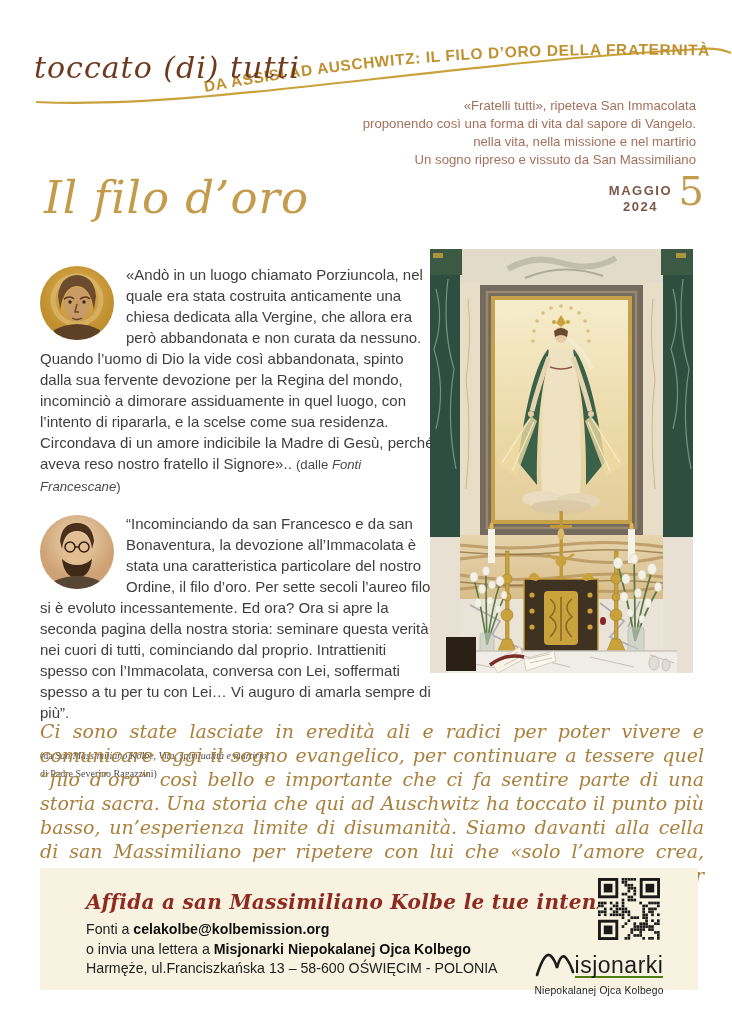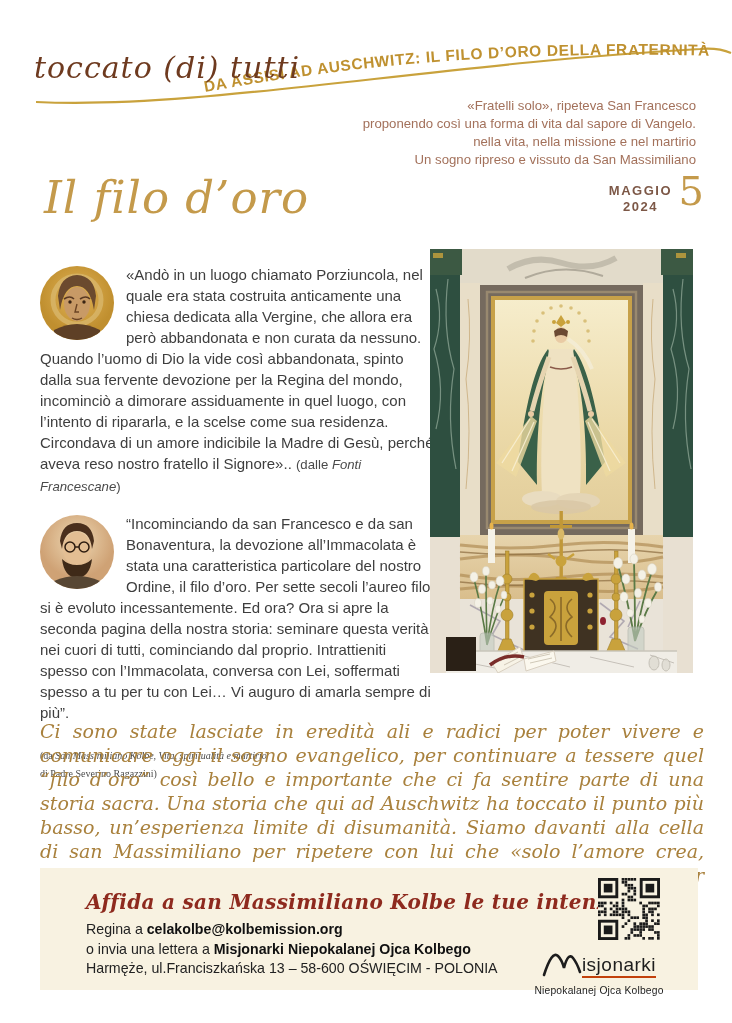--- a/index.html
+++ b/index.html
@@ -38,38 +38,38 @@
   
   .footer-box{position:absolute;left:40px;top:868px;width:658px;height:122px;background:#F8F2E1;}
   .contact-heading{position:absolute;left:46px;top:22px;margin:0;font-family:"DejaVu Serif",serif;
         font-style:italic;font-weight:bold;font-size:20px;color:#8E2A1E;letter-spacing:.3px;}
   .contact-lines{position:absolute;left:46px;top:52px;font-size:14.2px;line-height:19.5px;color:#222;}
   .contact-lines p{margin:0;}
   .contact-lines strong{color:#111;}
   .qr{position:absolute;right:38px;top:10px;width:62px;height:62px;}
   .mlogo{position:absolute;right:24px;top:76px;width:150px;text-align:center;color:#1d1d1d;}
   .mlogo-row{display:flex;align-items:flex-end;justify-content:center;}
-  .mlogo-name{font-size:19px;letter-spacing:.5px;border-bottom:2px solid #c2410c;line-height:22px;}
+  .mlogo-name{font-size:23px;letter-spacing:.5px;border-bottom:2px solid #4d7c0f;line-height:22px;}
   .mlogo-sub{font-size:10.3px;margin-top:7px;letter-spacing:.2px;}
 </style>
 </head>
 <body>
 
 <div class="page">
 
   <svg class="banner-svg" aria-hidden="true">
     <path id="swoosh" d="M36,102 C200,110 430,64 700,49 C712,48 724,50 731,53" fill="none" stroke="#C9A23C" stroke-width="2.2"></path>
     <path id="bannerPath" d="M205,92 C340,68 480,50 724,56" fill="none"></path>
     <text class="banner-text">
       <textPath href="#bannerPath" xlink:href="#bannerPath">DA ASSISI AD AUSCHWITZ: IL FILO D’ORO DELLA FRATERNITÀ</textPath>
     </text>
   </svg>
   <div class="logo-script">toccato (di) tutti</div>
   <div class="intro">
-    <div>«Fratelli solo», ripeteva San Francesco</div>
+    <div>«Fratelli tutti», ripeteva San Immacolata</div>
     <div>proponendo così una forma di vita dal sapore di Vangelo.</div>
     <div>nella vita, nella missione e nel martirio</div>
     <div>Un sogno ripreso e vissuto da San Massimiliano</div>
   </div>
 
   <h1 class="page-title">Il filo d’oro</h1>
   <div class="issue-date">
     <span>MAGGIO</span><br>
     <span>2024</span>
   </div>
@@ -290,21 +290,21 @@
   </figure>
 
   <section class="closing">
     <p>Ci sono state lasciate in eredità ali e radici per poter vivere e comunicare oggi il sogno evangelico, per continuare a tessere quel “filo d’oro” così bello e importante che ci fa sentire parte di una storia sacra. Una storia che qui ad Auschwitz ha toccato il punto più basso, un’esperienza limite di disumanità. Siamo davanti alla cella di san Massimiliano per ripetere con lui che «solo l’amore crea, l’odio distrugge e basta». Siamo qui per dire: «Ave Maria, prega per noi».</p>
     <p class="signature">Le Missionarie</p>
   </section>
 
   <section class="footer-box">
     <h2 class="contact-heading">Affida a san Massimiliano Kolbe le tue intenzioni.</h2>
     <div class="contact-lines">
-      <p><span>Regina a </span><strong>celakolbe@kolbemission.org</strong></p>
+      <p><span>Fonti a </span><strong>celakolbe@kolbemission.org</strong></p>
       <p><span>o invia una lettera a </span><strong>Misjonarki Niepokalanej Ojca Kolbego</strong></p>
       <p>Harmęże, ul.Franciszkańska 13  –  58-600 OŚWIĘCIM - POLONIA</p>
     </div>
     <svg class="qr" viewBox="0 0 60 60">
       <rect width="60" height="60" fill="#F8F2E1"></rect>
       <g id="qr-modules">
           <rect x="22.9" y="0.0" width="2.6" height="2.6" fill="#1a1a1a"></rect>
           <rect x="25.7" y="0.0" width="2.6" height="2.6" fill="#1a1a1a"></rect>
           <rect x="28.6" y="0.0" width="2.6" height="2.6" fill="#1a1a1a"></rect>
           <rect x="31.4" y="0.0" width="2.6" height="2.6" fill="#1a1a1a"></rect>

